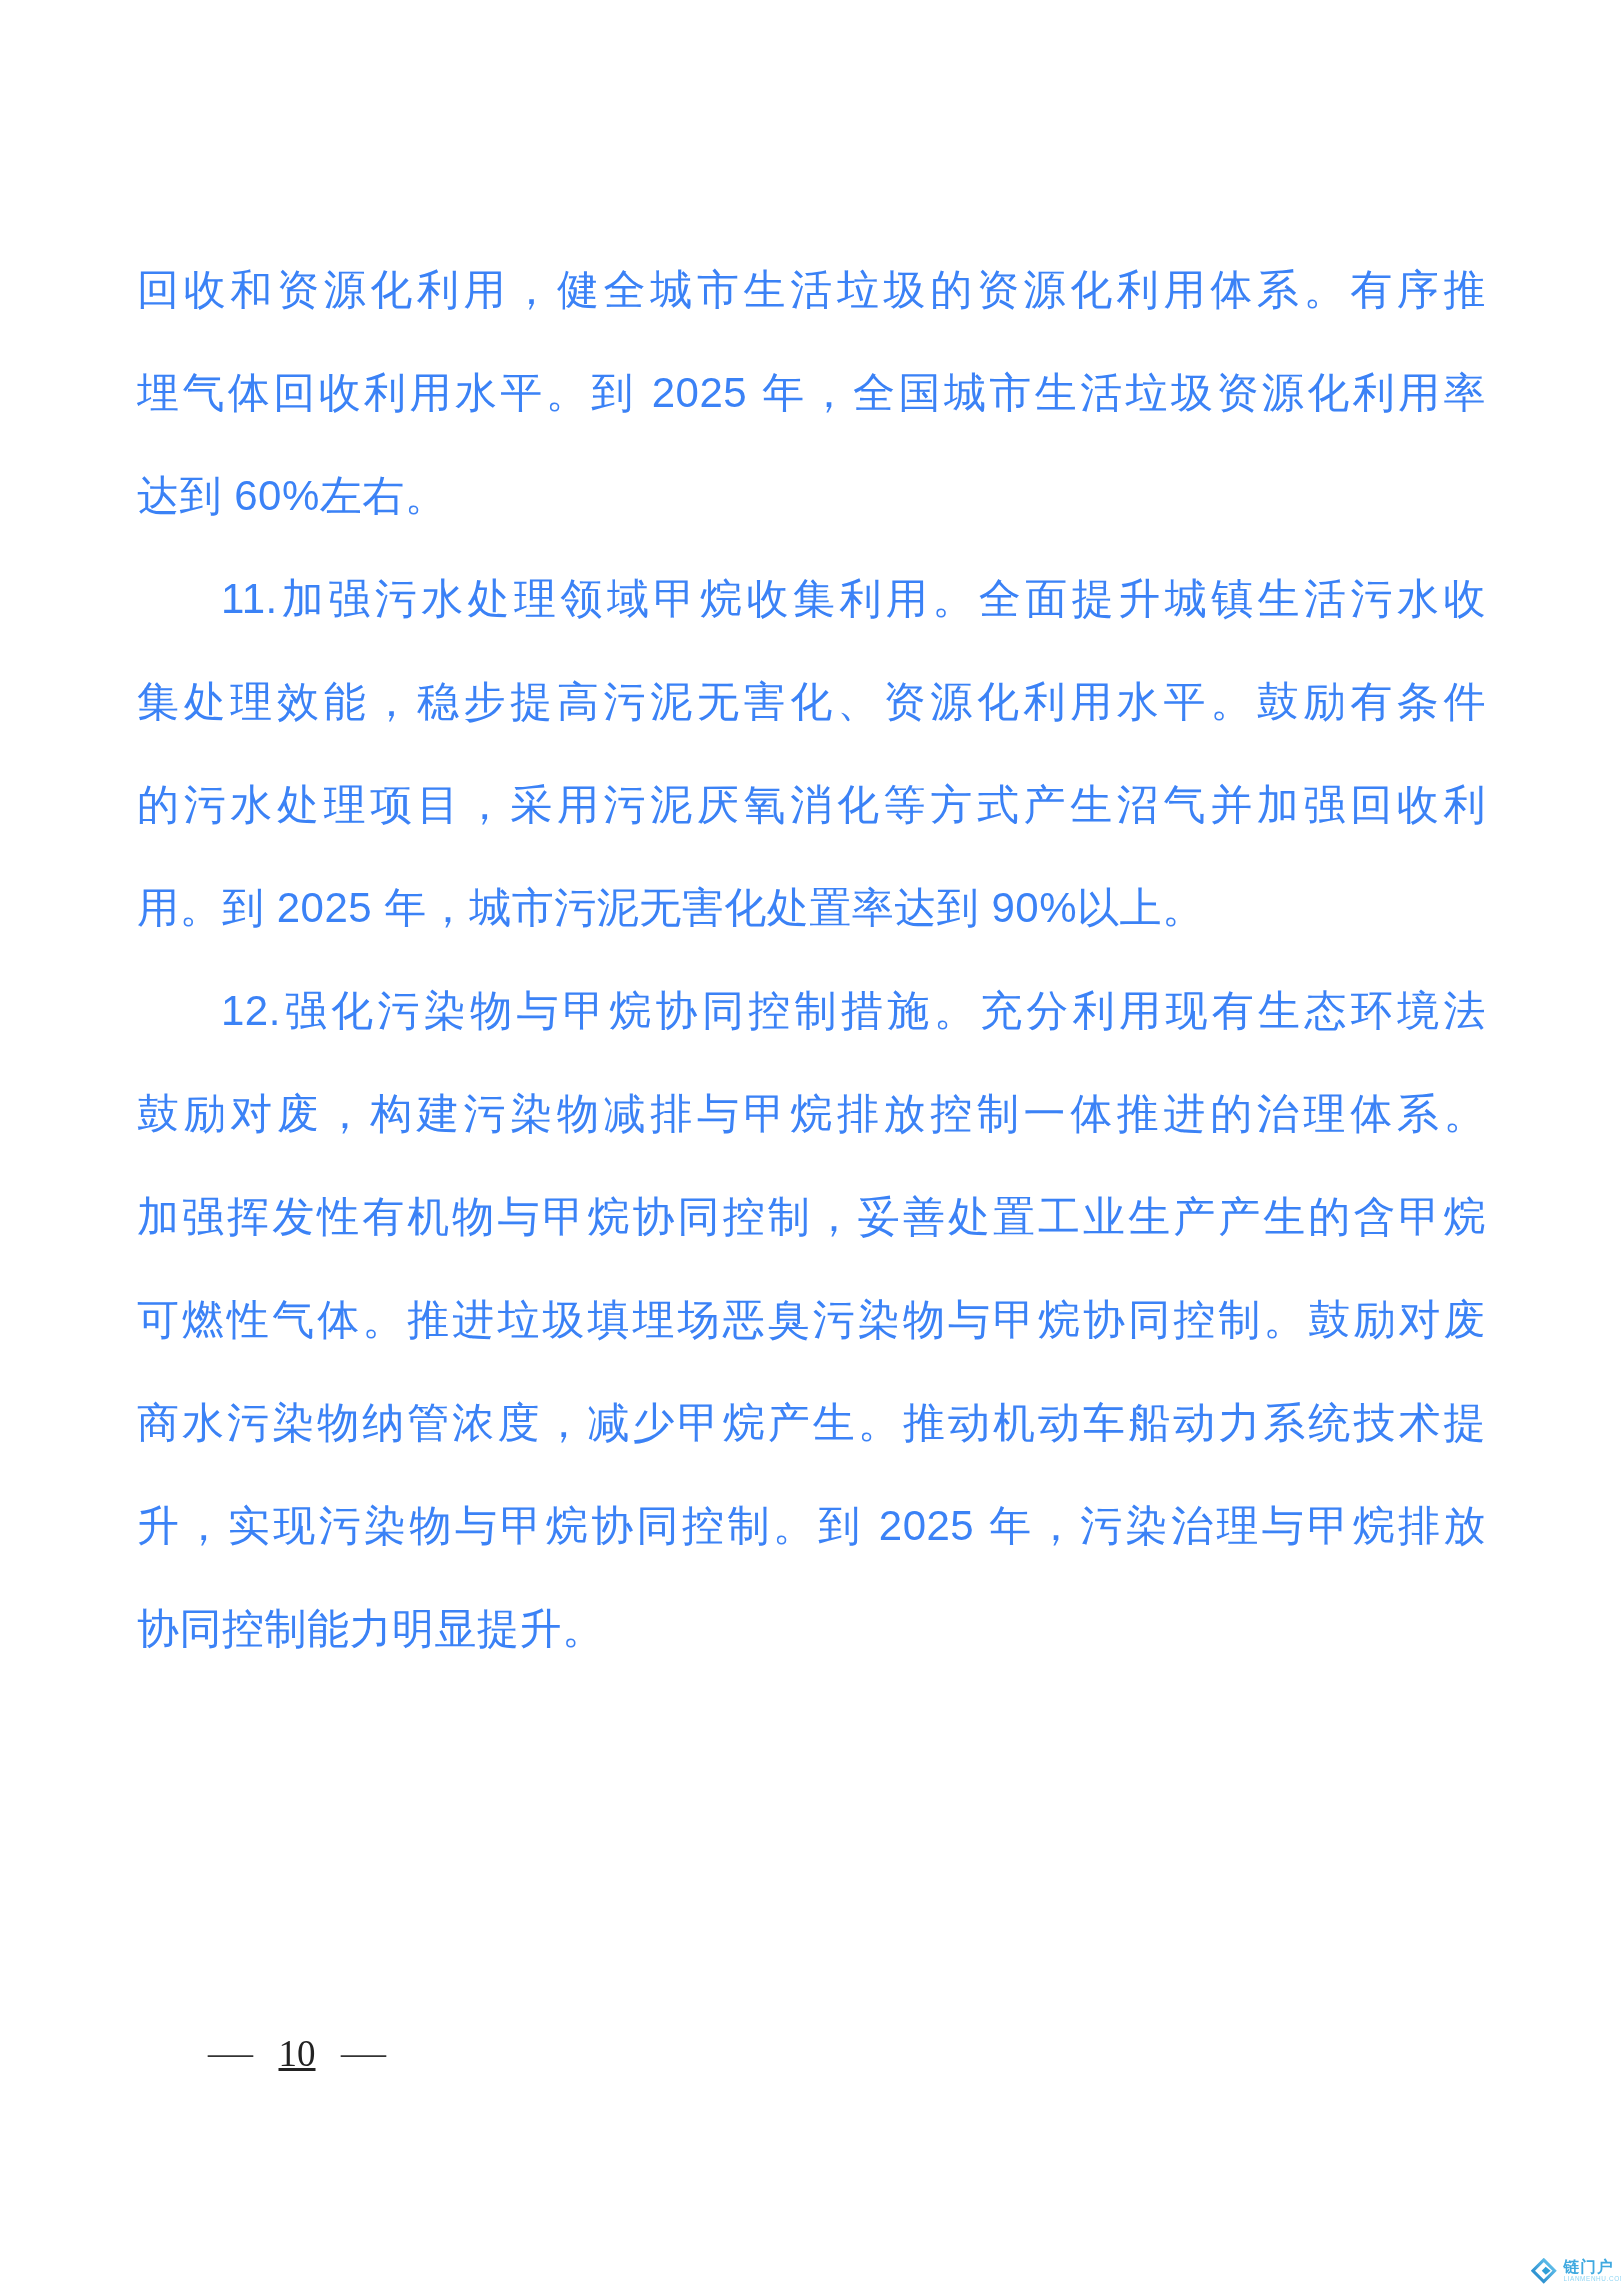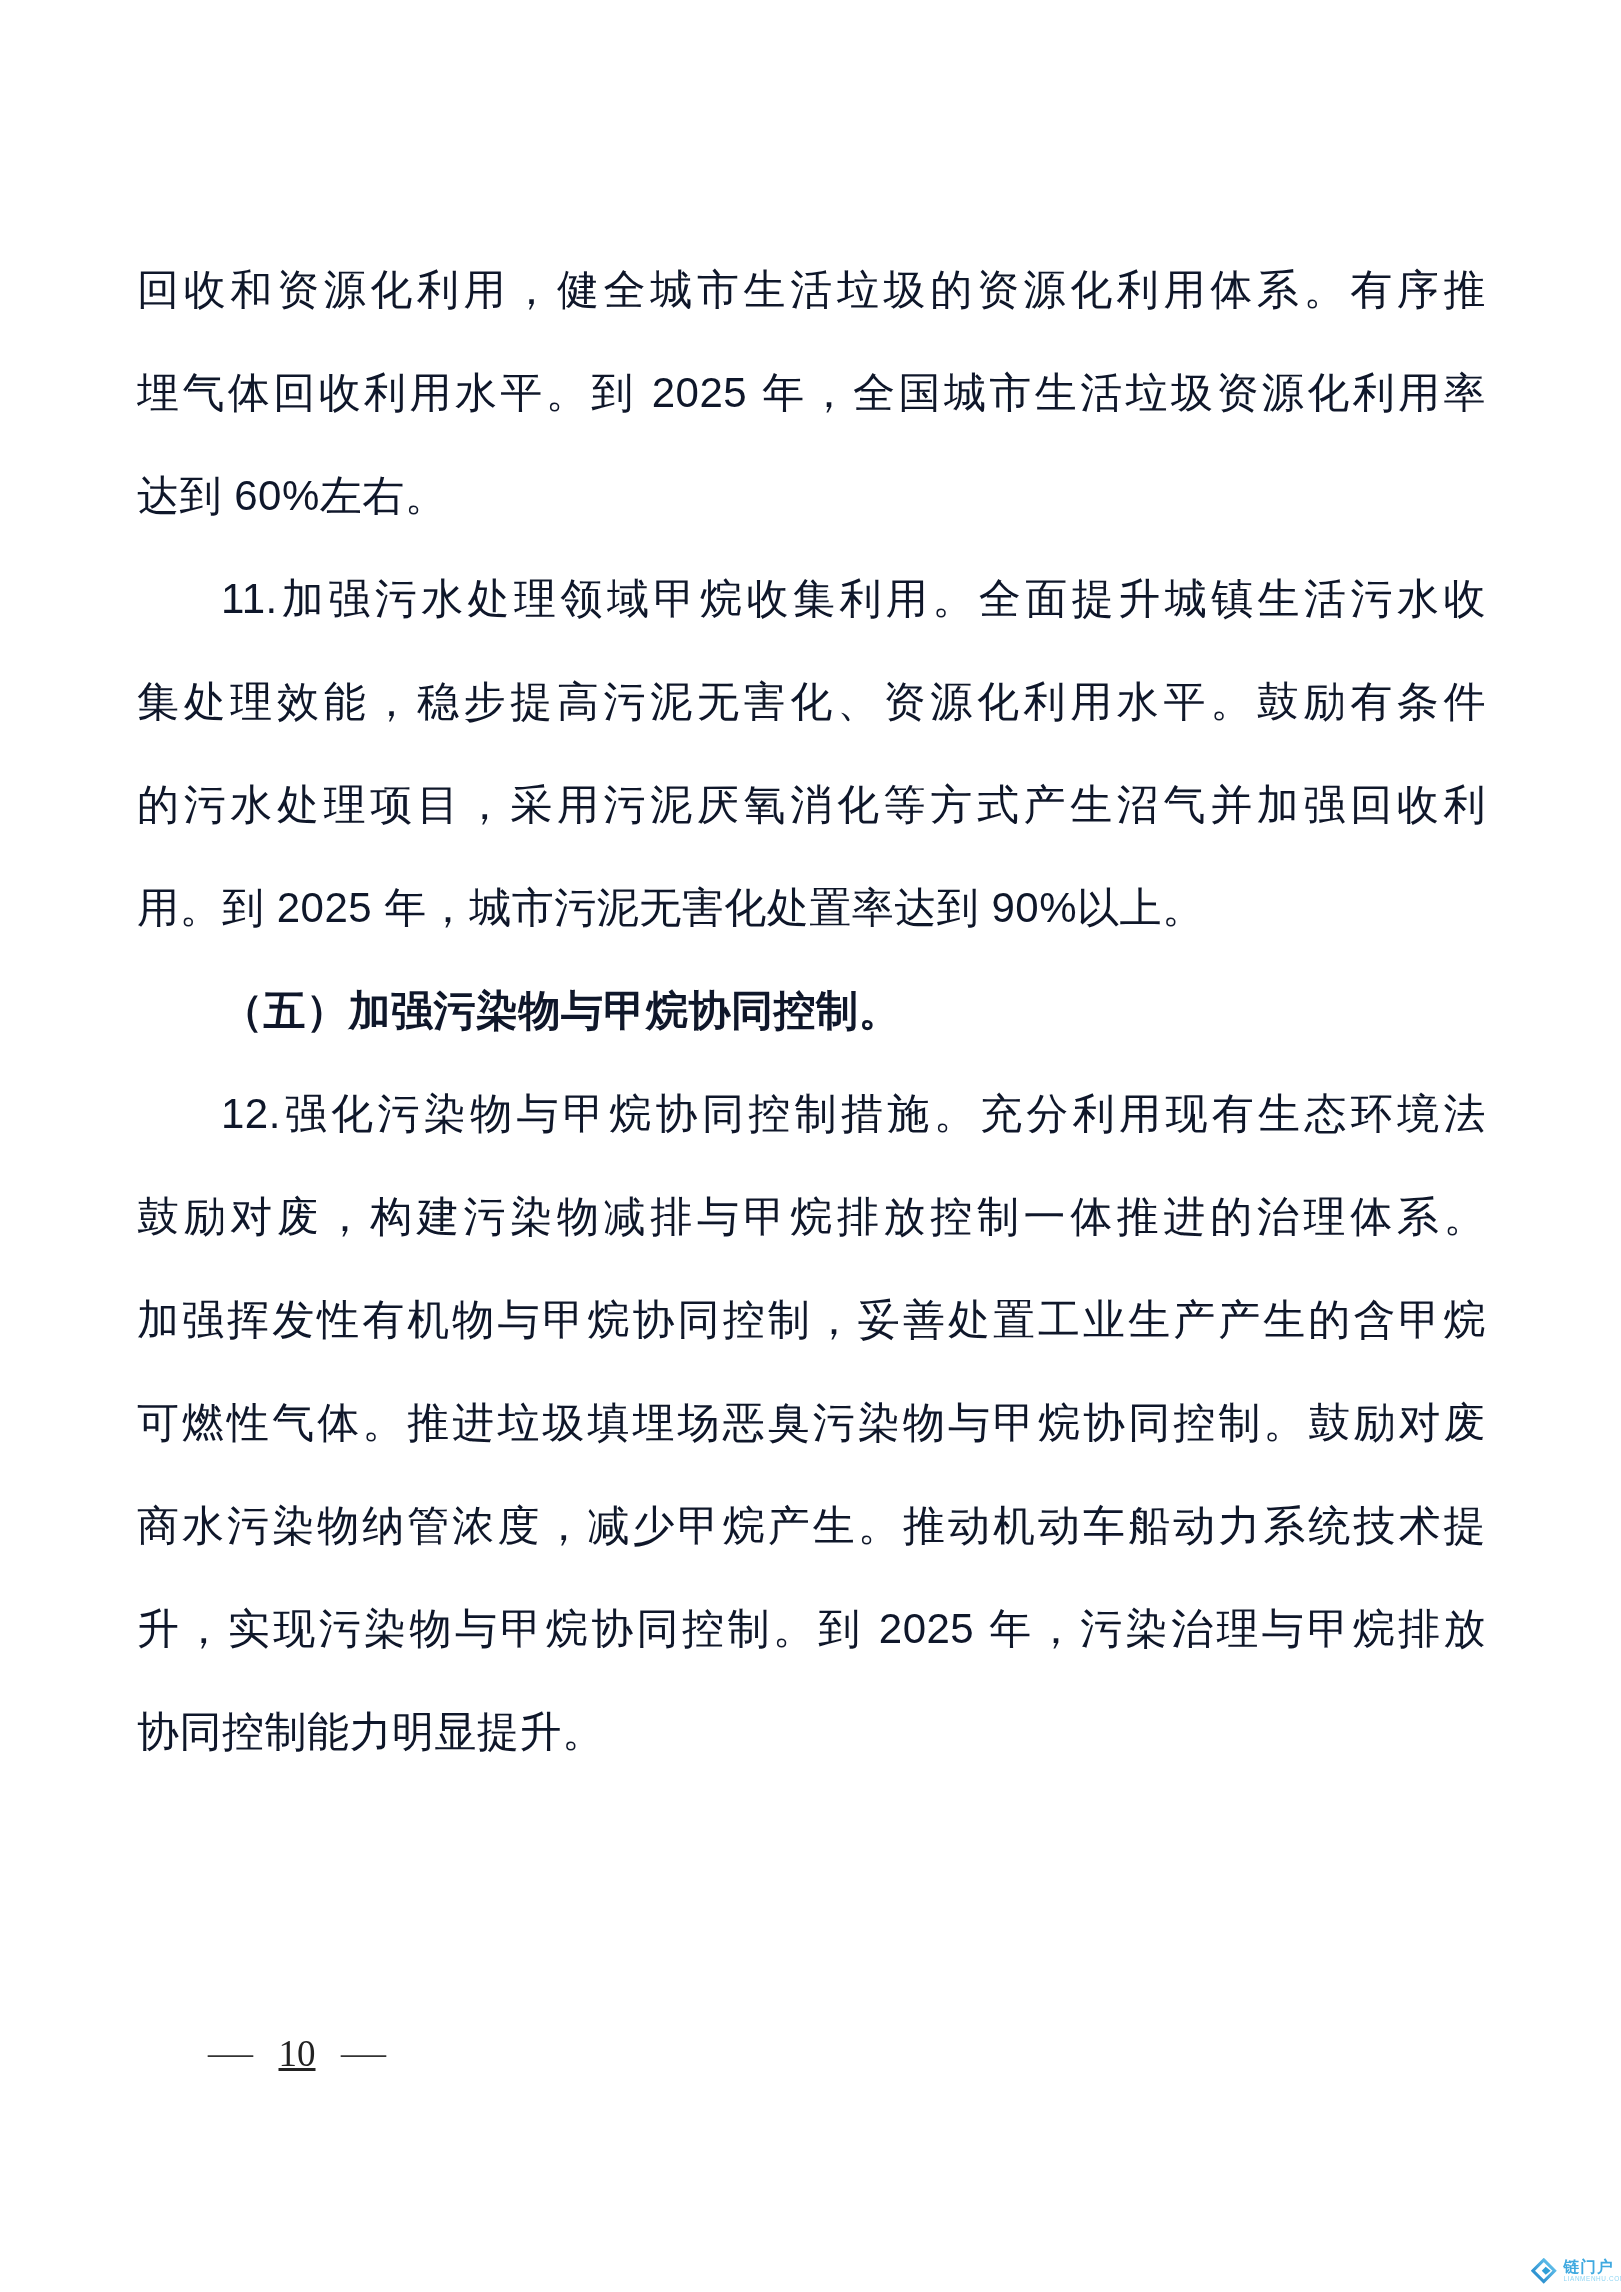--- a/index.html
+++ b/index.html
@@ -14,21 +14,21 @@
   .content {
     position: absolute;
     left: 137px;
     top: 238px;
     width: 1349px;
   }
   .doc-line {
     height: 103px;
     line-height: 103px;
     font-size: 42px;
-    color: #0f172a;
+    color: #3b82f6;
     text-align: justify;
     text-align-last: justify;
     white-space: nowrap;
     letter-spacing: 0.5px;
   }
   .doc-line.left {
     text-align: right;
     text-align-last: left;
   }
   .doc-line.indent { text-indent: 84px; }
@@ -87,21 +87,20 @@
 <div id="page">
 
   <div class="content">
     <div class="doc-line">回收和资源化利用，健全城市生活垃圾的资源化利用体系。有序推</div>
     <div class="doc-line">埋气体回收利用水平。到 2025 年，全国城市生活垃圾资源化利用率</div>
     <div class="doc-line left">达到 60%左右。</div>
     <div class="doc-line indent">11.加强污水处理领域甲烷收集利用。全面提升城镇生活污水收</div>
     <div class="doc-line">集处理效能，稳步提高污泥无害化、资源化利用水平。鼓励有条件</div>
     <div class="doc-line">的污水处理项目，采用污泥厌氧消化等方式产生沼气并加强回收利</div>
     <div class="doc-line left">用。到 2025 年，城市污泥无害化处置率达到 90%以上。</div>
-    <div class="doc-line left indent bold">（五）加强污染物与甲烷协同控制。</div>
     <div class="doc-line indent">12.强化污染物与甲烷协同控制措施。充分利用现有生态环境法</div>
     <div class="doc-line">鼓励对废，构建污染物减排与甲烷排放控制一体推进的治理体系。</div>
     <div class="doc-line">加强挥发性有机物与甲烷协同控制，妥善处置工业生产产生的含甲烷</div>
     <div class="doc-line">可燃性气体。推进垃圾填埋场恶臭污染物与甲烷协同控制。鼓励对废</div>
     <div class="doc-line">商水污染物纳管浓度，减少甲烷产生。推动机动车船动力系统技术提</div>
     <div class="doc-line">升，实现污染物与甲烷协同控制。到 2025 年，污染治理与甲烷排放</div>
     <div class="doc-line left">协同控制能力明显提升。</div>
   </div>
 
   <div class="footer">

